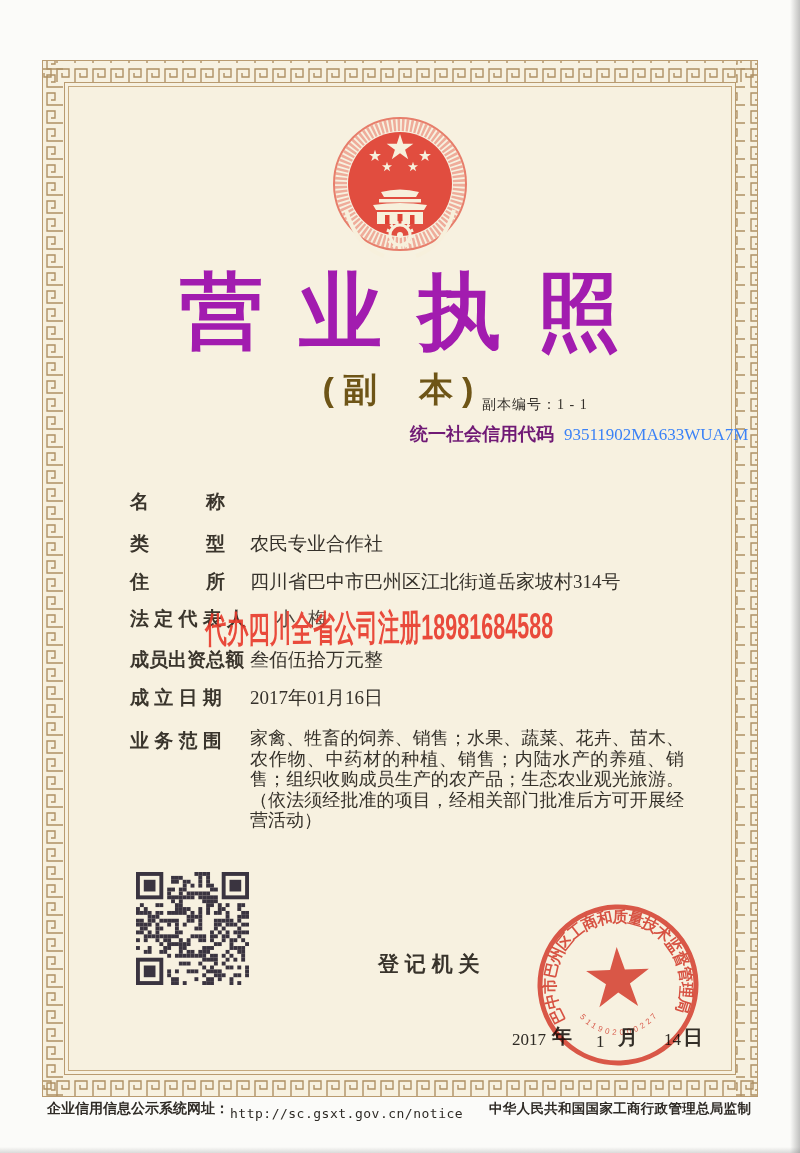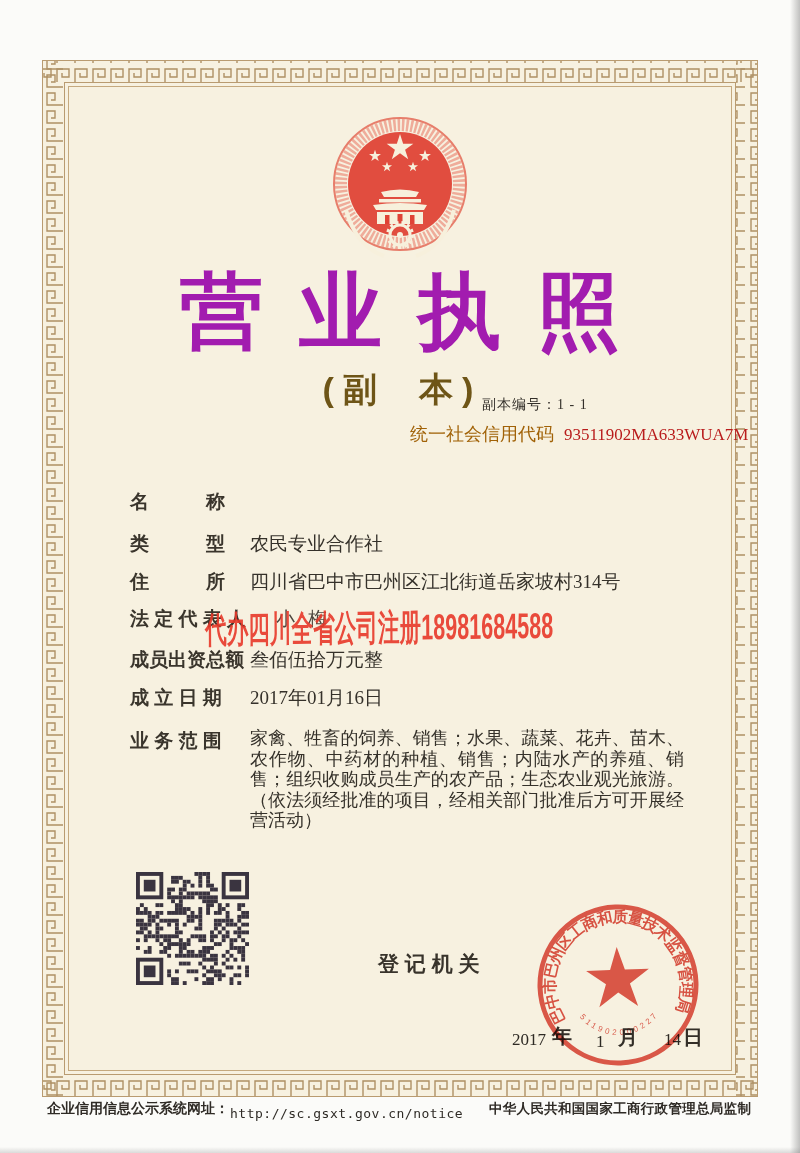--- a/index.html
+++ b/index.html
@@ -16,22 +16,22 @@
   .emblem{position:absolute;left:330px;top:104px;width:140px;height:166px;}
   .title{position:absolute;left:42px;top:266px;width:716px;text-align:center;
          font-size:83px;font-weight:bold;color:#a21caf;letter-spacing:36px;text-indent:36px;
          line-height:1.1;white-space:nowrap;}
   .subtitle{position:absolute;left:42px;top:367px;width:716px;text-align:center;
             font-family:Liberation Mono, monospace;font-weight:bold;font-size:34px;
             color:#6e5517;letter-spacing:4px;}
   .copy-no{position:absolute;left:482px;top:396px;font-family:"Liberation Serif",serif;
            font-size:14px;color:#332f29;letter-spacing:1px;}
   .credit-row{position:absolute;left:410px;top:422px;white-space:nowrap;}
-  .cc-label{font-weight:normal;font-size:18px;color:#a16207;}
-  .cc-value{font-family:"Liberation Serif",serif;font-size:17px;color:#b91c1c;margin-left:10px;}
+  .cc-label{font-weight:bold;font-size:18px;color:#701a75;}
+  .cc-value{font-family:"Liberation Serif",serif;font-size:17px;color:#3b82f6;margin-left:10px;}
   .row{position:absolute;left:130px;display:flex;align-items:flex-start;}
   .row .lbl{width:116px;flex:none;font-weight:bold;font-size:19px;color:#3a352c;white-space:pre;}
   .row .val{margin-left:4px;font-family:"Liberation Serif",serif;font-size:19px;color:#35312a;}
   .r0{top:489px;} .r1{top:531px;} .r2{top:569px;} .r3{top:606px;}
   .r4{top:647px;} .r5{top:685px;} .r6{top:728px;}
   .r3 .val{margin-left:30px;letter-spacing:13px;color:#4c463e;}
   .r6 .val{width:434px;font-size:18px;line-height:20.5px;text-align:justify;}
   .watermark{position:absolute;left:205px;top:606px;z-index:6;white-space:nowrap;
              font-size:36px;font-weight:bold;color:#e8392a;opacity:.9;
              transform:scaleX(.60) rotate(-.4deg);transform-origin:left top;}

